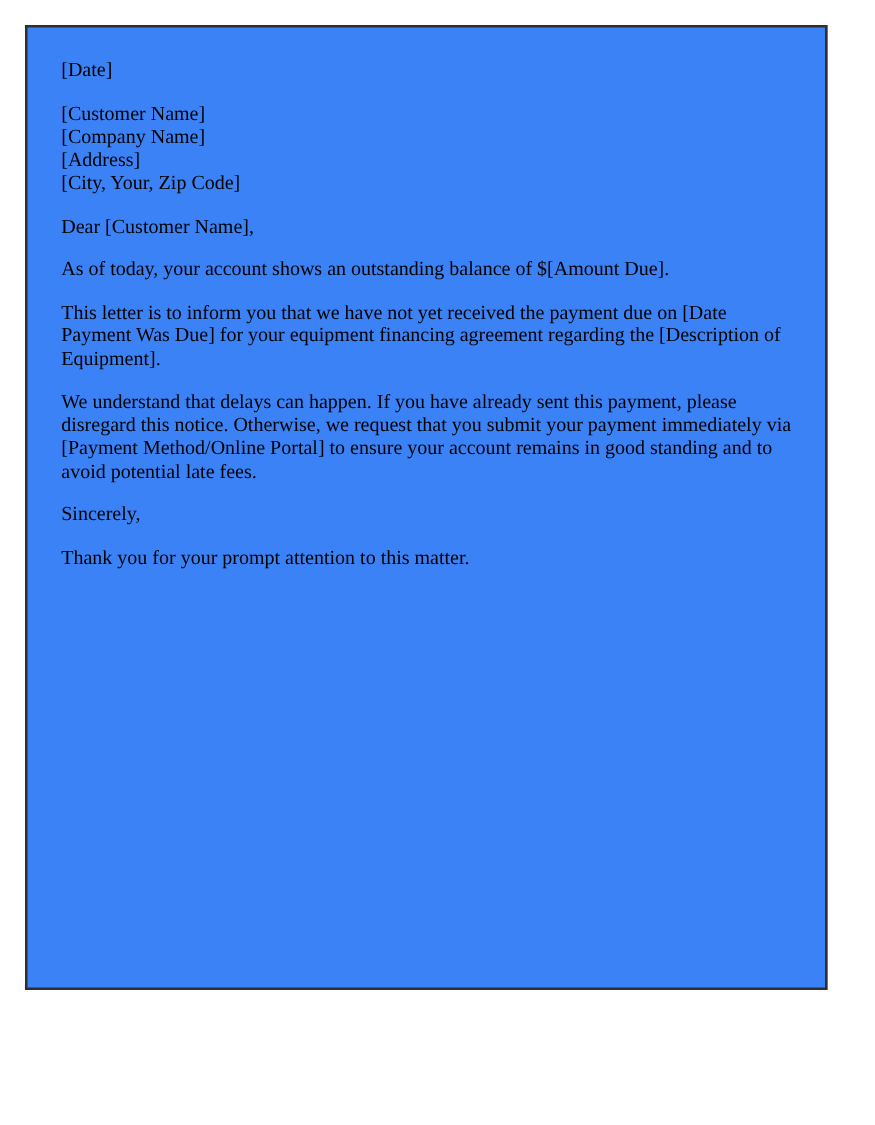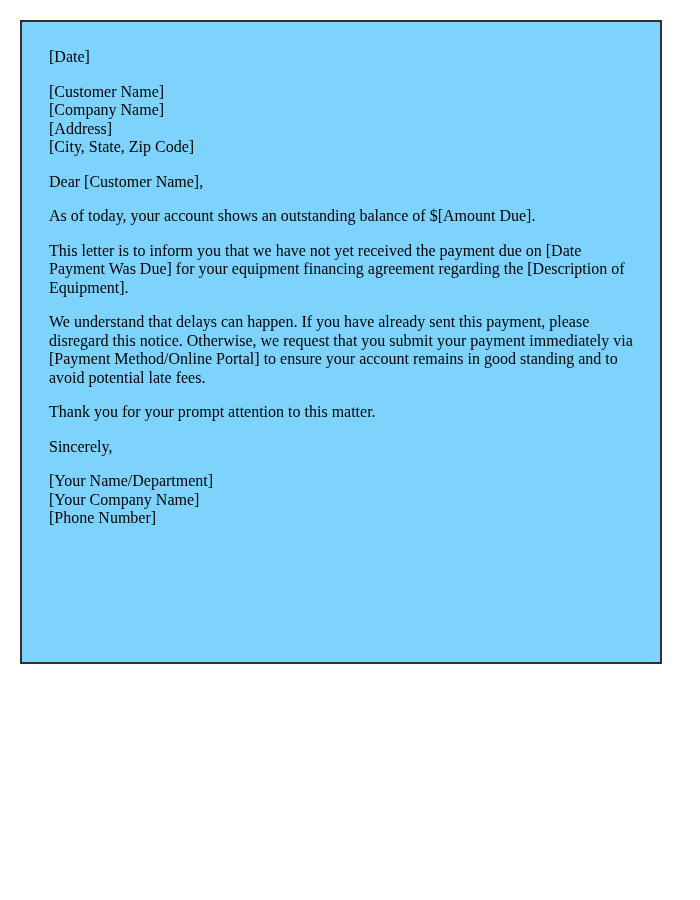--- a/index.html
+++ b/index.html
@@ -11,25 +11,25 @@
     width: 700px;
     height: 900px;
     position: relative;
     font-family: "Liberation Serif", "DejaVu Serif", serif;
   }
   .letter-frame {
     position: absolute;
     left: 20px;
     top: 20px;
     width: 642px;
-    height: 644px;
+    height: 772px;
     box-sizing: border-box;
     border: 2px solid #2f2f2f;
     padding: 26px 12px 20px 27px;
-    background: #7dd3fc;
+    background: #3b82f6;
     color: #000000;
     font-size: 16px;
     line-height: 18.5px;
     overflow: hidden;
   }
   .para {
     margin: 0 0 16px 0;
     white-space: pre;       
   }
   .para.subject {
@@ -37,28 +37,25 @@
   }
 </style>
 </head>
 <body>
 
 <div class="letter-frame">
   <p class="para">[Date]</p>
   <p class="para">[Customer Name]
 [Company Name]
 [Address]
-[City, State, Zip Code]</p>
+[City, Your, Zip Code]</p>
   <p class="para">Dear [Customer Name],</p>
   <p class="para">As of today, your account shows an outstanding balance of $[Amount Due].</p>
   <p class="para">This letter is to inform you that we have not yet received the payment due on [Date
 Payment Was Due] for your equipment financing agreement regarding the [Description of
 Equipment].</p>
   <p class="para">We understand that delays can happen. If you have already sent this payment, please
 disregard this notice. Otherwise, we request that you submit your payment immediately via
 [Payment Method/Online Portal] to ensure your account remains in good standing and to
 avoid potential late fees.</p>
+  <p class="para">Sincerely,</p>
   <p class="para">Thank you for your prompt attention to this matter.</p>
-  <p class="para">Sincerely,</p>
-  <p class="para">[Your Name/Department]
-[Your Company Name]
-[Phone Number]</p>
 </div>
 
 </body></html>

